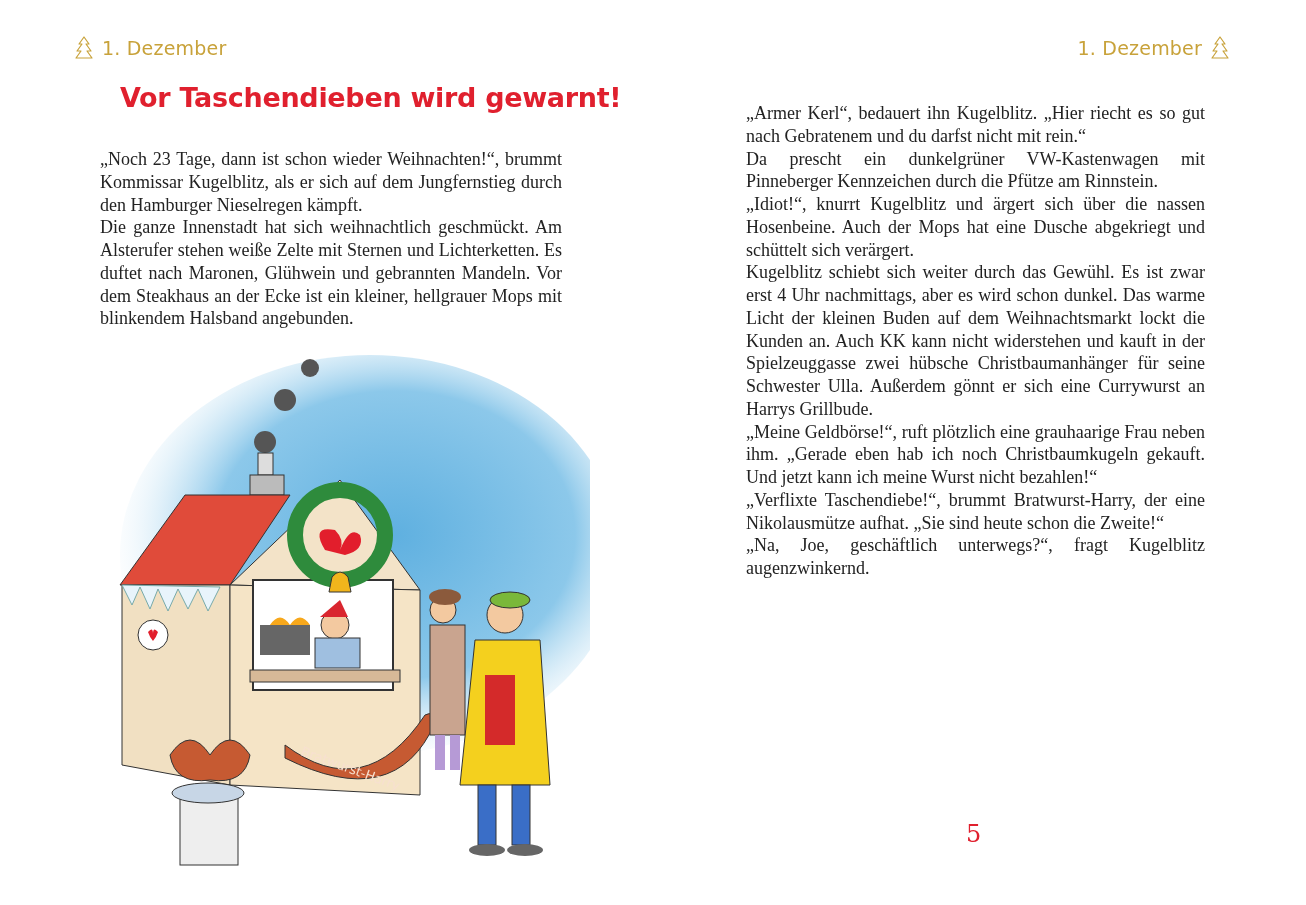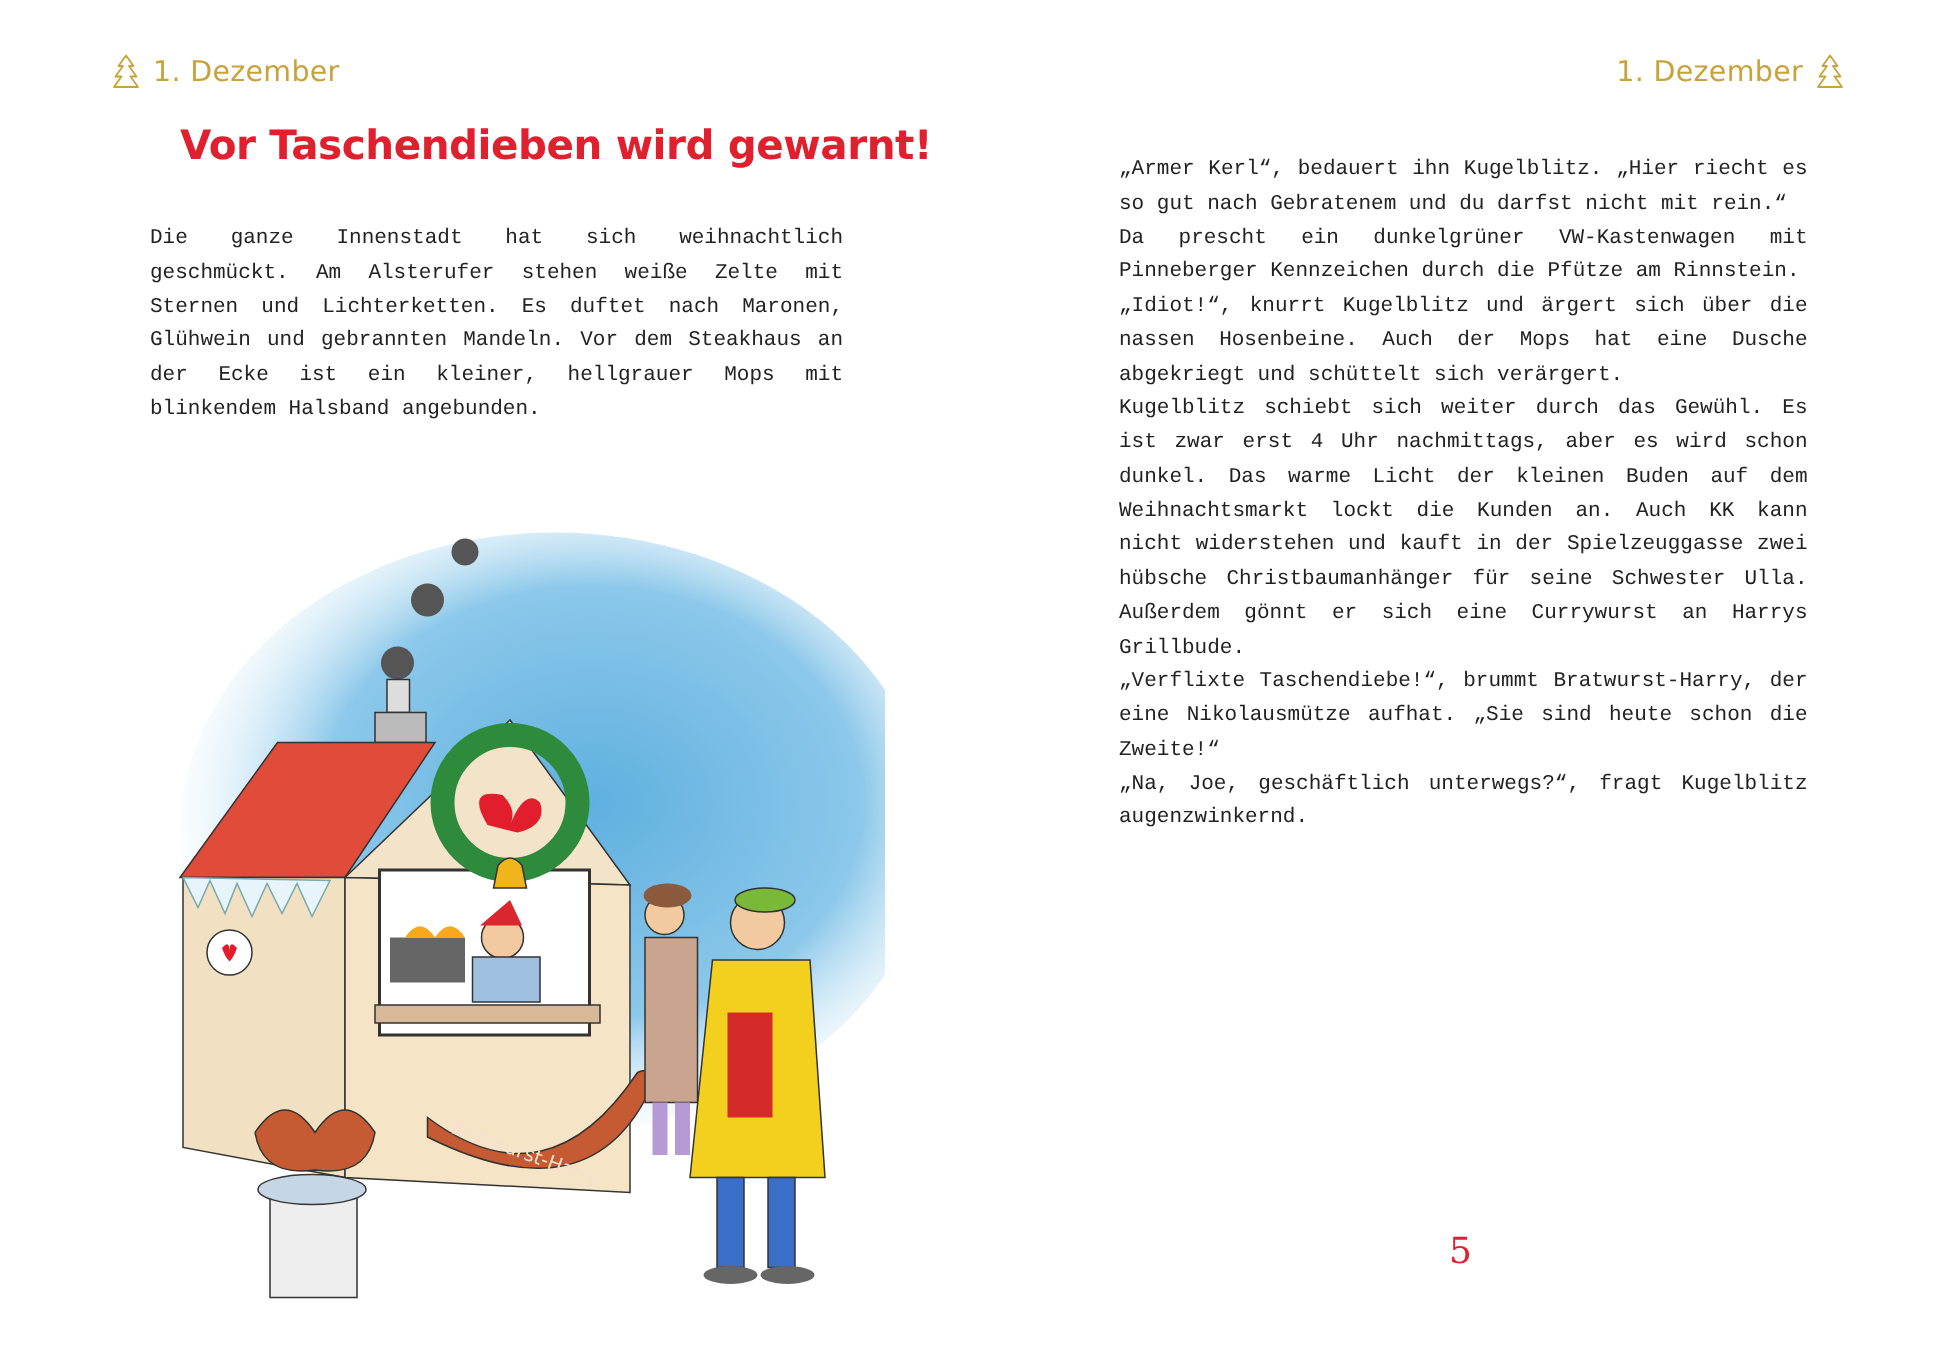--- a/index.html
+++ b/index.html
@@ -5,41 +5,42 @@
     html, body { margin: 0; padding: 0; background: #ffffff; }
     body { width: 1306px; height: 905px; position: relative; overflow: hidden; font-family: "Liberation Sans", sans-serif; }
     .page { position: absolute; top: 0; height: 905px; width: 653px; }
     .page.left { left: 0; }
     .page.right { left: 653px; }
     .running-head { position: absolute; top: 36px; display: flex; align-items: center; gap: 8px; color: #c8a23a; font-family: "DejaVu Sans", sans-serif; font-size: 19px; letter-spacing: 0.2px; }
     .running-head.left { left: 74px; }
     .running-head.right { right: 76px; }
     .tree-icon { width: 20px; height: 24px; display: inline-block; }
     .title { position: absolute; left: 120px; top: 82px; color: #e0202e; font-family: "DejaVu Sans", sans-serif; font-weight: bold; font-size: 27px; letter-spacing: -0.3px; text-align: right; }
-    .body-text { position: absolute; font-family: Liberation Mono, monospace; font-size: 14px; color: #222; line-height: 22.75px; text-align: justify; }
+    .body-text { position: absolute; font-family: Liberation Serif, serif; font-size: 18px; color: #222; line-height: 22.75px; text-align: justify; }
     .body-text.left { left: 100px; top: 148px; width: 462px; }
     .body-text.right { left: 93px; top: 102px; width: 459px; }
     .body-text p { margin: 0; }
     .page-number { position: absolute; left: 313px; top: 820px; color: #e0202e; font-family: "DejaVu Serif", serif; font-size: 24px; }
     .illustration { position: absolute; left: 100px; top: 345px; width: 490px; height: 530px; }
   </style>
 </head>
 <body>
 
 <div class="page left">
   <div class="running-head left">
     <svg class="tree-icon" viewBox="0 0 20 24">
       <path d="M10 1 L5 8 L8 8 L3 15 L7 15 L2 22 L18 22 L13 15 L17 15 L12 8 L15 8 Z" fill="none" stroke="#c8a23a" stroke-width="1.2" stroke-linejoin="round"></path>
     </svg>
     <span>1. Dezember</span>
   </div>
 
   <div class="title">Vor Taschendieben wird gewarnt!</div>
 
   <div class="body-text left">
+    <p>„Noch 23 Tage, dann ist schon wieder Weihnachten!“, brummt Kommissar Kugelblitz, als er sich auf dem Jungfernstieg durch den Hamburger Nieselregen kämpft.</p>
     <p>Die ganze Innenstadt hat sich weihnachtlich geschmückt. Am Alsterufer stehen weiße Zelte mit Sternen und Lichterketten. Es duftet nach Maronen, Glühwein und gebrannten Mandeln. Vor dem Steakhaus an der Ecke ist ein kleiner, hellgrauer Mops mit blinkendem Halsband angebunden.</p>
   </div>
 
   <svg class="illustration" viewBox="0 0 490 530">
     <defs>
       <radialGradient id="sky" cx="55%" cy="45%" r="60%">
         <stop offset="0%" stop-color="#5fb0e0"></stop>
         <stop offset="60%" stop-color="#8cc8ea"></stop>
         <stop offset="100%" stop-color="#ffffff" stop-opacity="0"></stop>
       </radialGradient>
@@ -107,18 +108,19 @@
     <svg class="tree-icon" viewBox="0 0 20 24">
       <path d="M10 1 L5 8 L8 8 L3 15 L7 15 L2 22 L18 22 L13 15 L17 15 L12 8 L15 8 Z" fill="none" stroke="#c8a23a" stroke-width="1.2" stroke-linejoin="round"></path>
     </svg>
   </div>
 
   <div class="body-text right">
     <p>„Armer Kerl“, bedauert ihn Kugelblitz. „Hier riecht es so gut nach Gebratenem und du darfst nicht mit rein.“</p>
     <p>Da prescht ein dunkelgrüner VW-Kastenwagen mit Pinneberger Kennzeichen durch die Pfütze am Rinnstein.</p>
     <p>„Idiot!“, knurrt Kugelblitz und ärgert sich über die nassen Hosenbeine. Auch der Mops hat eine Dusche abgekriegt und schüttelt sich verärgert.</p>
     <p>Kugelblitz schiebt sich weiter durch das Gewühl. Es ist zwar erst 4 Uhr nachmittags, aber es wird schon dunkel. Das warme Licht der kleinen Buden auf dem Weihnachtsmarkt lockt die Kunden an. Auch KK kann nicht widerstehen und kauft in der Spielzeuggasse zwei hübsche Christbaumanhänger für seine Schwester Ulla. Außerdem gönnt er sich eine Currywurst an Harrys Grillbude.</p>
+    <p>„Meine Geldbörse!“, ruft plötzlich eine grauhaarige Frau neben ihm. „Gerade eben hab ich noch Christbaumkugeln gekauft. Und jetzt kann ich meine Wurst nicht bezahlen!“</p>
     <p>„Verflixte Taschendiebe!“, brummt Bratwurst-Harry, der eine Nikolausmütze aufhat. „Sie sind heute schon die Zweite!“</p>
     <p>„Na, Joe, geschäftlich unterwegs?“, fragt Kugelblitz augenzwinkernd.</p>
   </div>
 
   <div class="page-number">5</div>
 </div>
 
 </body></html>

